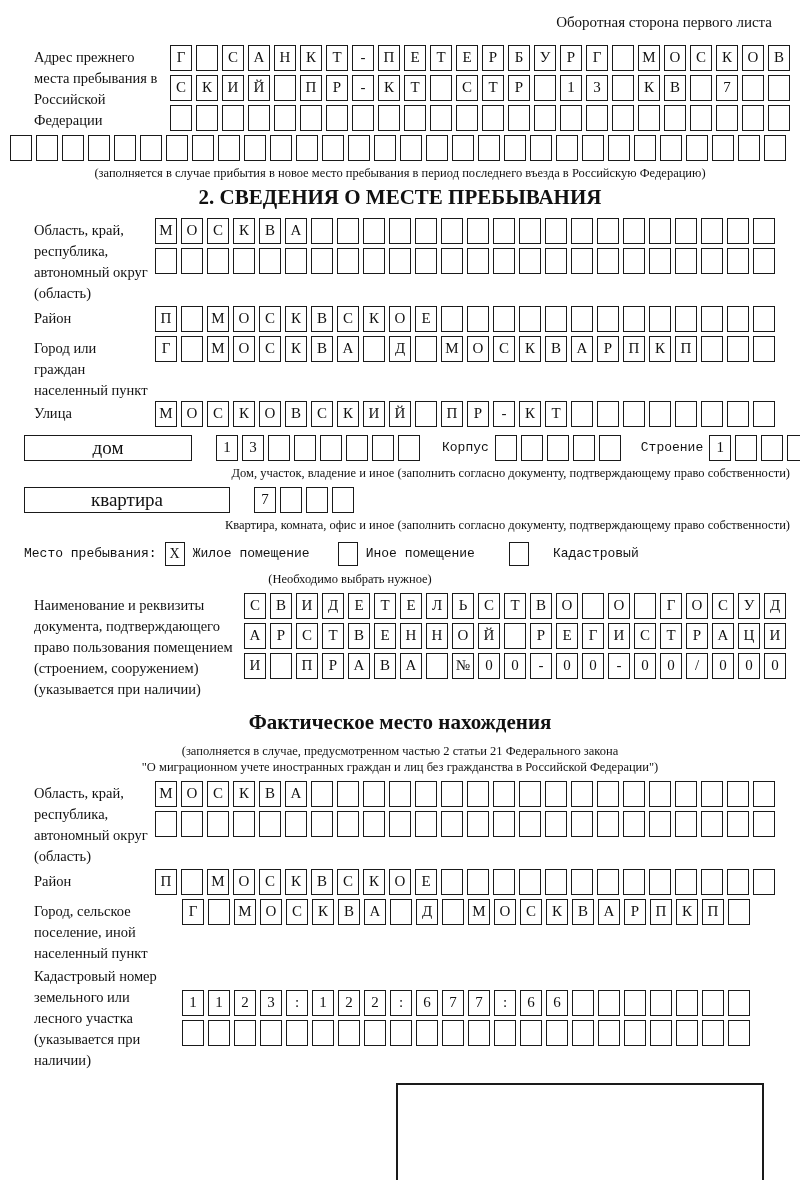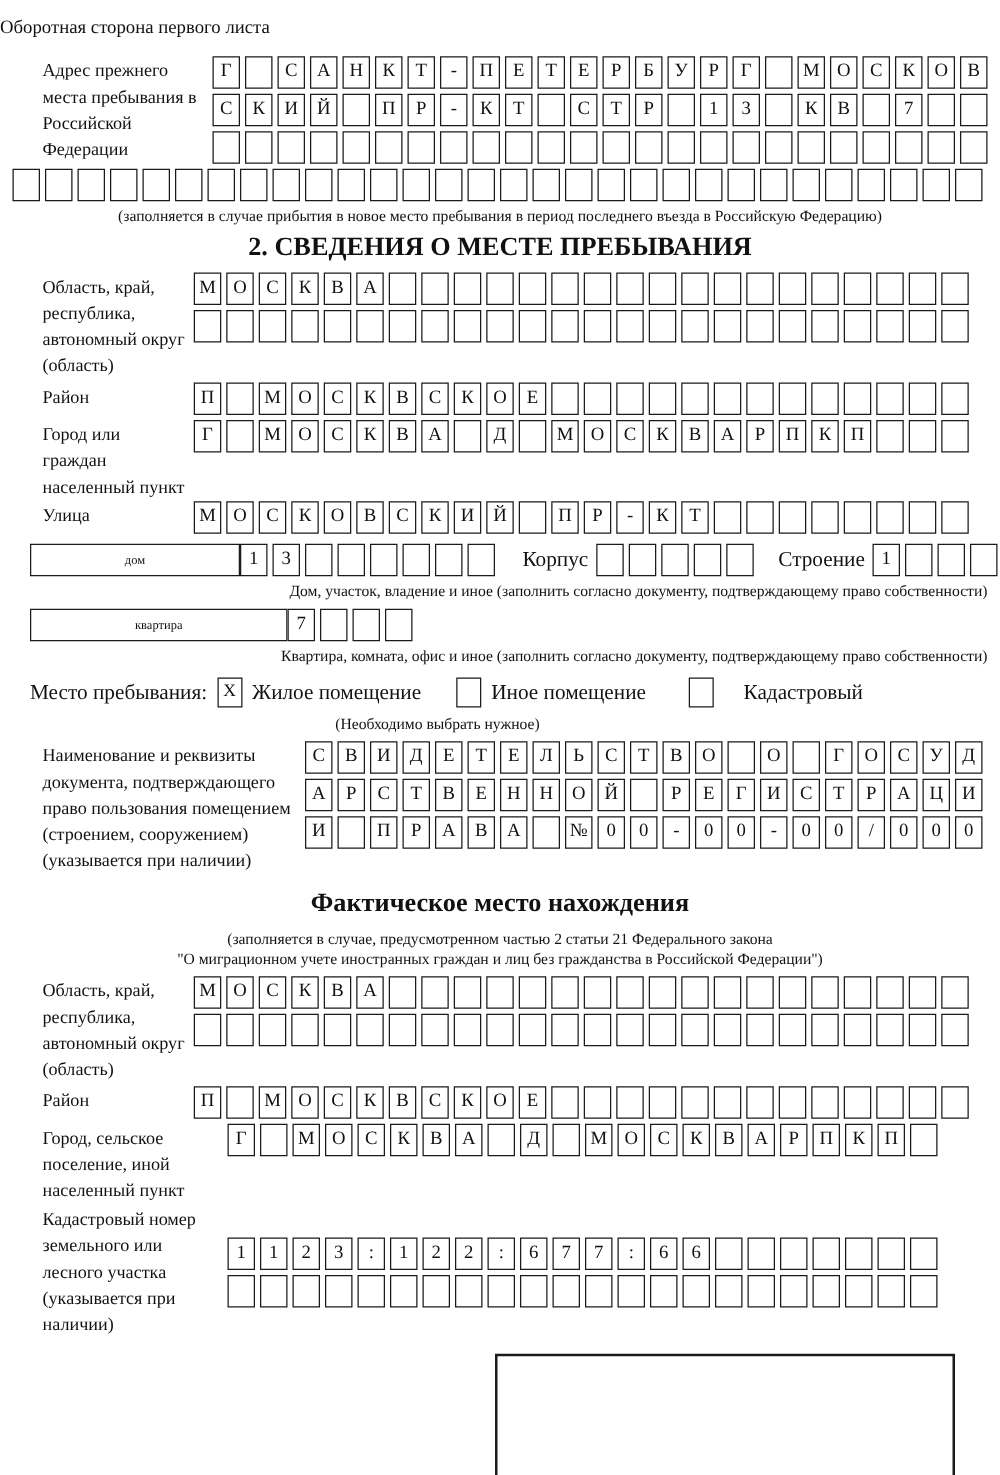--- a/index.html
+++ b/index.html
@@ -8,21 +8,21 @@
     width:800px;
     height:1180px;
     background:#fff;
     color:#111;
     font-family:"Liberation Serif","DejaVu Serif",serif;
     font-size:14px;
     overflow:hidden;
   }
   .inner{padding:8px 10px 0 10px;width:780px;}
   .header-note{
-    text-align:left;
+    text-align:right;
     padding:14px 28px 6px 0;
     font-size:15px;
   }
   .field{display:flex;align-items:flex-start;}
   .flabel{
     flex:0 0 auto;
     padding:2px 4px 0 24px;
     line-height:21px;
     font-size:14.5px;
     box-sizing:border-box;
@@ -53,26 +53,26 @@
     font-size:21px;
     margin:4px 0 8px 0;
   }
   .boxed-label{
     display:inline-flex;
     align-items:center;
     justify-content:center;
     box-sizing:border-box;
     border:1.6px solid #1a1a1a;
     height:26px;
-    font-size:10px;
+    font-size:19px;
     vertical-align:top;
-    margin-right:0;
+    margin-right:24px;
   }
   .inline-row{white-space:nowrap;height:30px;}
-  .inline-txt{display:inline-block;vertical-align:top;line-height:26px;font-size:17px;}
+  .inline-txt{display:inline-block;vertical-align:top;line-height:26px;font-size:13px;font-family:Liberation Mono, monospace;}
   .checkbox{
     display:inline-block;
     box-sizing:border-box;
     width:20px;height:24px;
     border:1.6px solid #1a1a1a;
     text-align:center;
     line-height:21px;
     font-size:14px;
     vertical-align:top;
     margin:1px 8px 0 8px;

